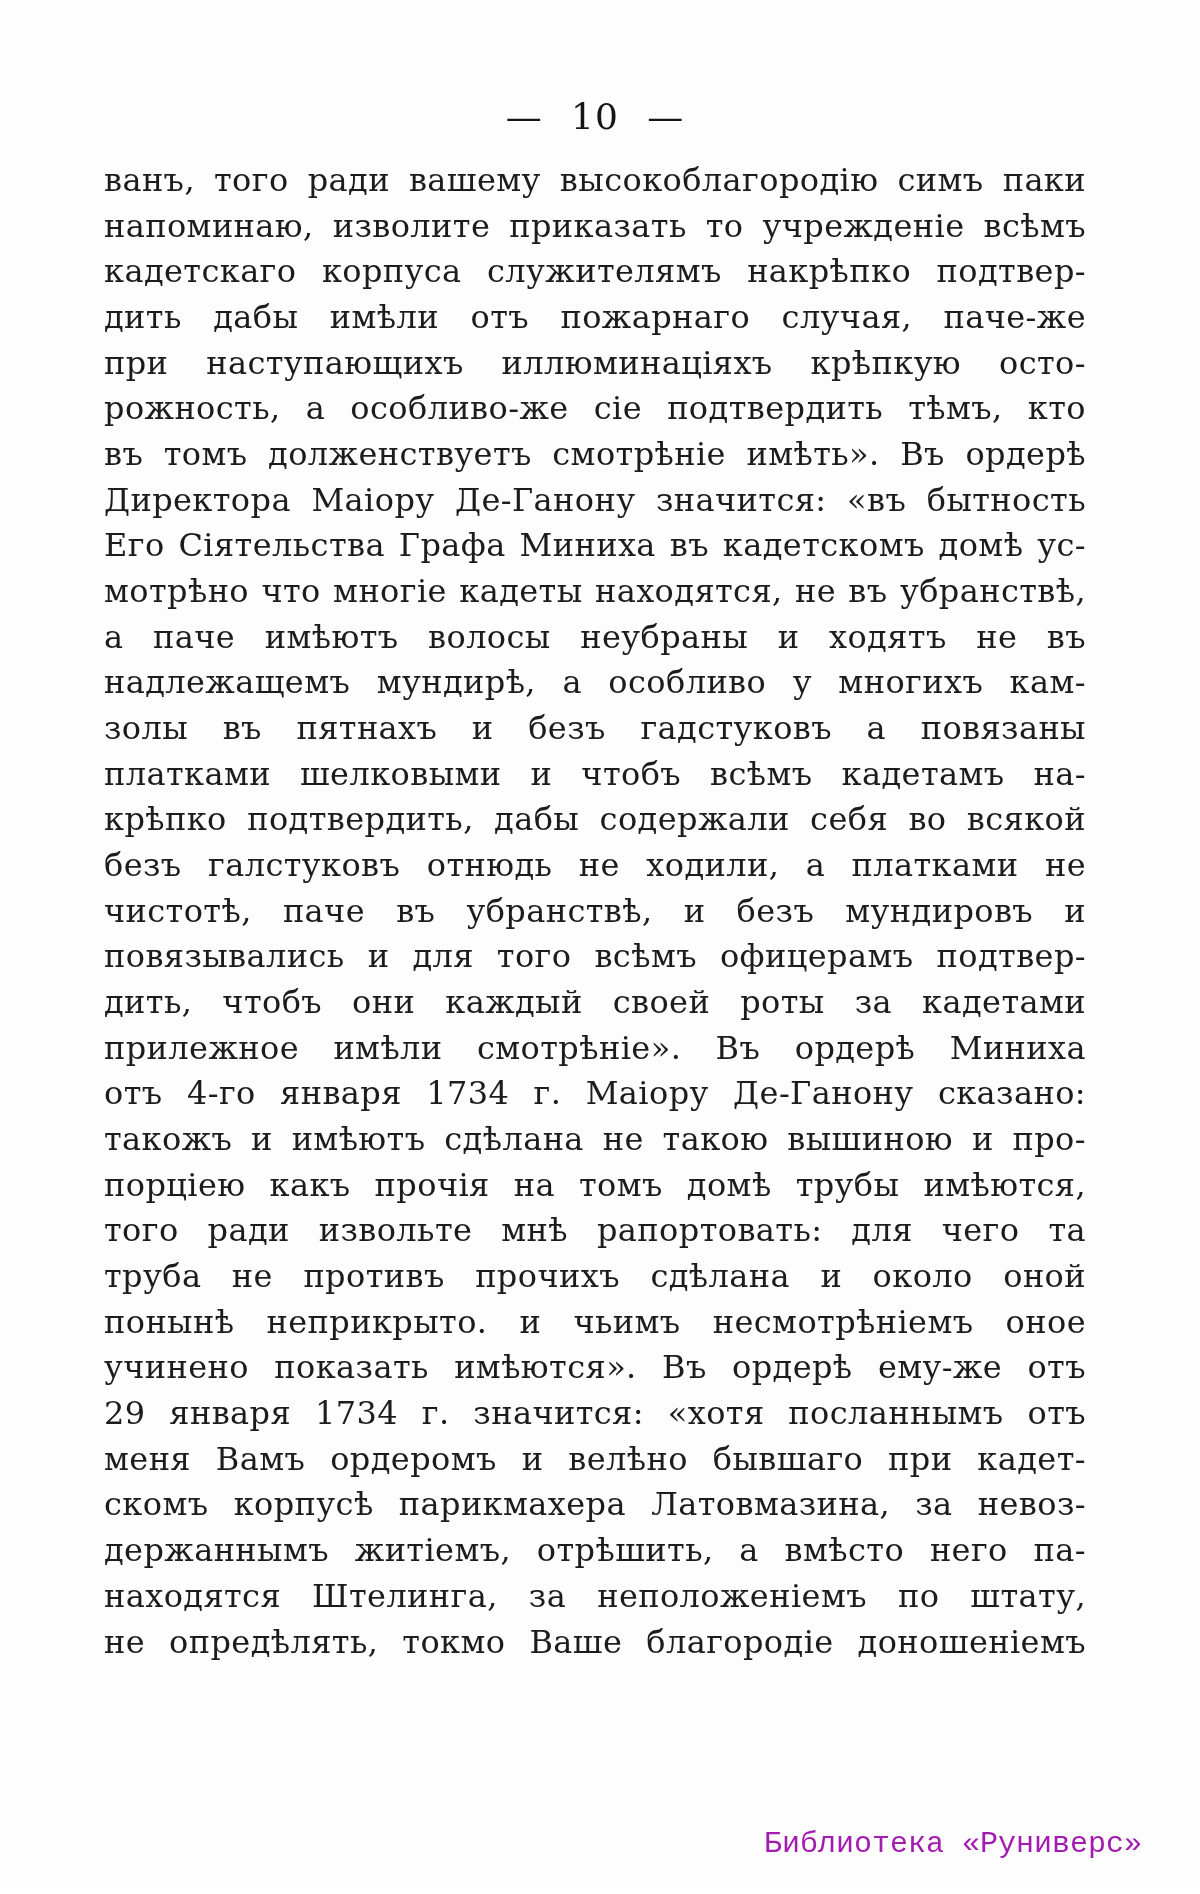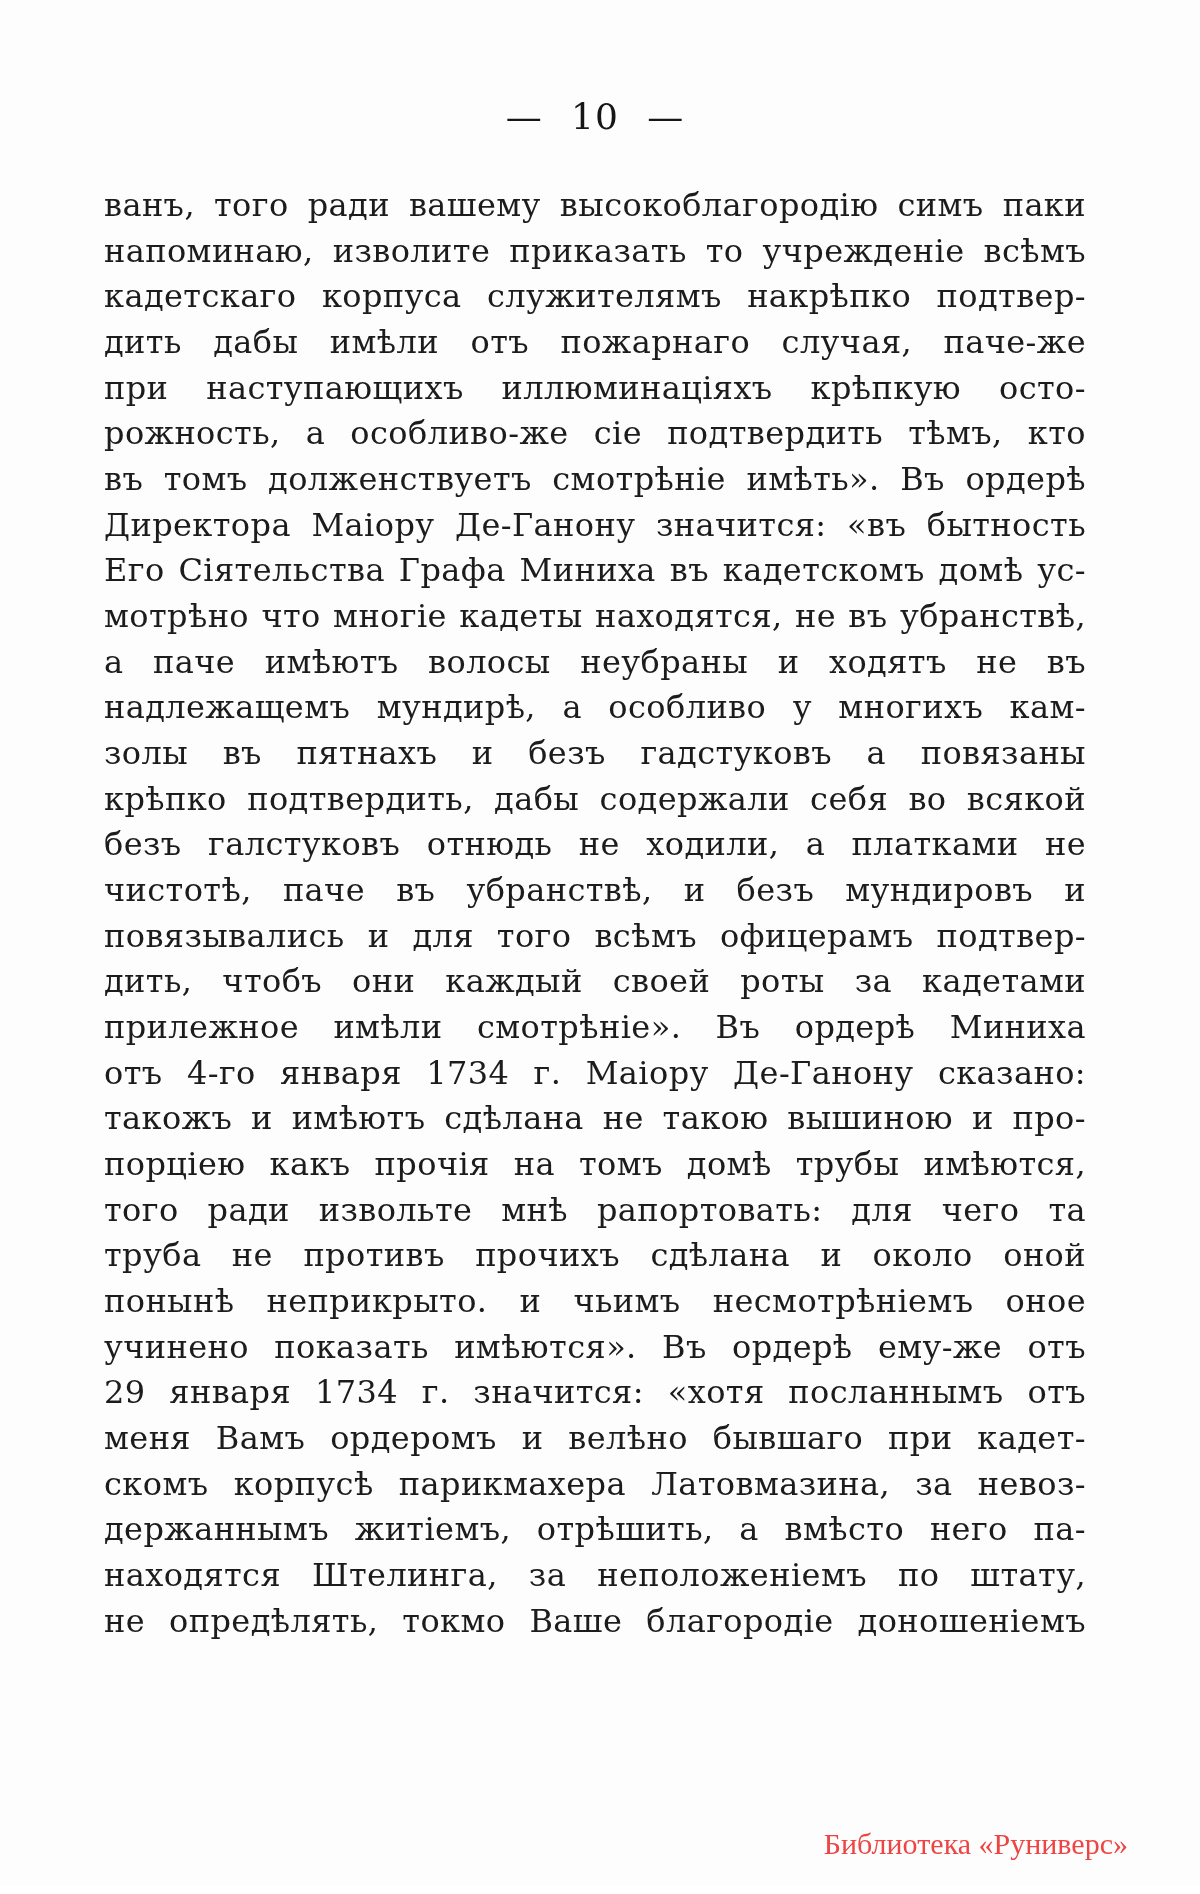--- a/index.html
+++ b/index.html
@@ -23,41 +23,40 @@
     color: #161616;
     word-spacing: 16px;
     letter-spacing: 1px;
   }
   .body-text {
     position: absolute;
     top: 158px;
     left: 104px;
     width: 982px;
     color: #1c1c1c;
-    margin-top: 25px;
   }
   .body-text .line {
     height: 45.68px;
     line-height: 45.68px;
     font-size: 32px;
     white-space: nowrap;
     overflow: hidden;
     text-align: justify;
     text-align-last: justify;
     text-justify: inter-word;
     letter-spacing: 0.4px;
   }
   .watermark {
     position: absolute;
     top: 1827px;
-    right: 72px;
-    font-family: Liberation Serif, serif;
+    right: 58px;
+    font-family: Liberation Mono, monospace;
     font-size: 30px;
     line-height: 34px;
-    color: #ef4444;
+    color: #a21caf;
     white-space: nowrap;
   }
 </style>
 </head>
 <body>
 
 <div class="page">
 
   <div class="page-header">— 10 —</div>
 
@@ -68,20 +67,21 @@
       <div class="line">дить дабы имѣли отъ пожарнаго случая, паче-же</div>
       <div class="line">при наступающихъ иллюминаціяхъ крѣпкую осто-</div>
       <div class="line">рожность, а особливо-же сіе подтвердить тѣмъ, кто</div>
       <div class="line">въ томъ долженствуетъ смотрѣніе имѣть». Въ ордерѣ</div>
       <div class="line">Директора Маіору Де-Ганону значится: «въ бытность</div>
       <div class="line">Его Сіятельства Графа Миниха въ кадетскомъ домѣ ус-</div>
       <div class="line">мотрѣно что многіе кадеты находятся, не въ убранствѣ,</div>
       <div class="line">а паче имѣютъ волосы неубраны и ходятъ не въ</div>
       <div class="line">надлежащемъ мундирѣ, а особливо у многихъ кам-</div>
       <div class="line">золы въ пятнахъ и безъ гадстуковъ а повязаны</div>
+      <div class="line">платками шелковыми и чтобъ всѣмъ кадетамъ на-</div>
       <div class="line">крѣпко подтвердить, дабы содержали себя во всякой</div>
       <div class="line">безъ галстуковъ отнюдь не ходили, а платками не</div>
       <div class="line">чистотѣ, паче въ убранствѣ, и безъ мундировъ и</div>
       <div class="line">повязывались и для того всѣмъ офицерамъ подтвер-</div>
       <div class="line">дить, чтобъ они каждый своей роты за кадетами</div>
       <div class="line">прилежное имѣли смотрѣніе». Въ ордерѣ Миниха</div>
       <div class="line">отъ 4-го января 1734 г. Маіору Де-Ганону сказано:</div>
       <div class="line">такожъ и имѣютъ сдѣлана не такою вышиною и про-</div>
       <div class="line">порціею какъ прочія на томъ домѣ трубы имѣются,</div>
       <div class="line">того ради извольте мнѣ рапортовать: для чего та</div>

